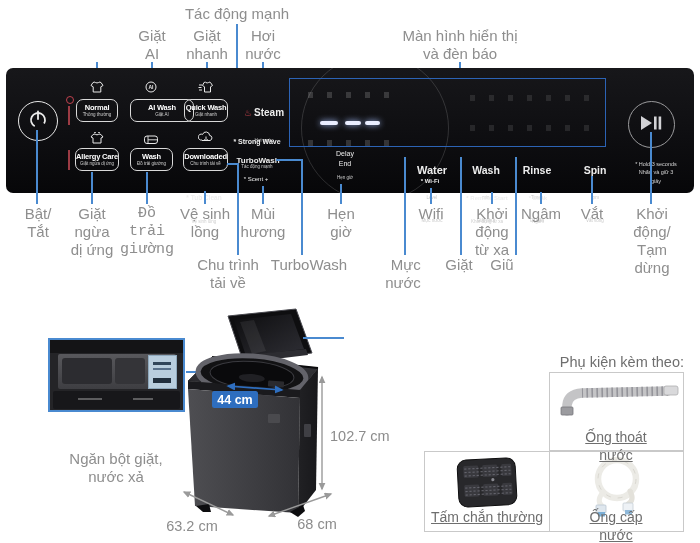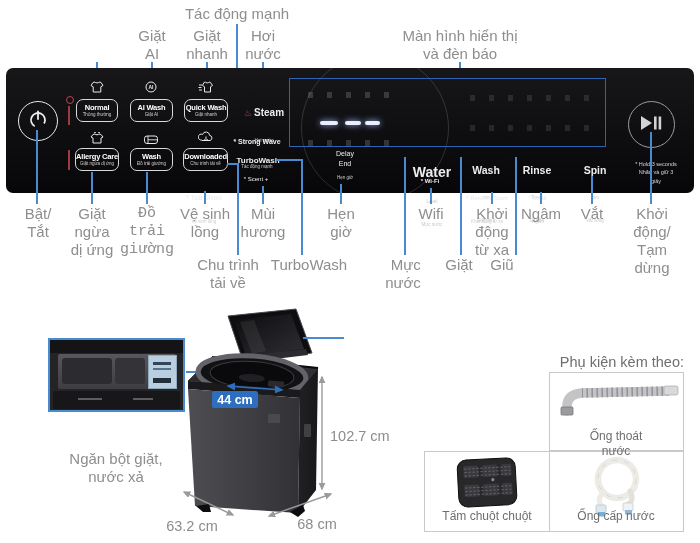--- a/index.html
+++ b/index.html
@@ -27,22 +27,22 @@
   .ico{position:absolute;transform:translateX(-50%);}
   .ptxt{position:absolute;transform:translateX(-50%);text-align:center;color:#ededed;white-space:pre-line;}
   .circbtn{position:absolute;border-radius:50%;box-sizing:border-box;display:flex;align-items:center;justify-content:center;}
   .ledseg{position:absolute;height:4px;border-radius:2px;background:#e9edff;box-shadow:0 0 6px rgba(170,195,255,.95);}
   .callout{position:absolute;border:1.5px solid #2c63b5;}
   .redline{position:absolute;width:2px;background:#9c3b44;}
   
   .drawerbox{position:absolute;left:48px;top:338px;width:137px;height:74px;border:2px solid #4a8ad0;
              background:#242427;overflow:hidden;box-sizing:border-box;}
   .accbox{position:absolute;border:1px solid #c9c9c9;box-sizing:border-box;}
-  .cap{position:absolute;transform:translateX(-50%);text-align:center;color:#6e6e6e;font-size:12px;
-       line-height:1.25;white-space:pre-line;}
+  .cap{position:absolute;transform:translateX(-50%);text-align:center;color:#6e6e6e;font-size:14px;
+       line-height:1.25;white-space:pre-line;text-decoration:underline;}
   svg text{font-family:"Liberation Sans",sans-serif;}
 </style>
 </head>
 <body>
 
 <div class="canvas">
 
   <div class="lbl" style="left:237px;top:5px;">Tác động mạnh</div>
   <div class="lbl" style="left:152px;top:27px;">Giặt
 AI</div>
@@ -115,21 +115,21 @@
     <svg width="16" height="13" viewBox="0 0 16 13">
         <path d="M4,9 a3,3 0 1 1 0.6,-5.6 a3.6,3.6 0 0 1 7,1 a2.6,2.6 0 0 1 0.4,5.1 h-8" fill="none" stroke="#e8e8e8" stroke-width="1"></path>
         <path d="M8,5.5 v4.5 M6.3,8.3 L8,10 L9.7,8.3" fill="none" stroke="#e8e8e8" stroke-width="1"></path>
       </svg>
   </span>
 
   <div class="pbtn" style="left:76px;top:99px;width:42px;">
     <span class="t">Normal</span>
     <span class="s">Thông thường</span>
   </div>
-  <div class="pbtn" style="left:130px;top:99px;width:43px;">
+  <div class="pbtn" style="left:130px;top:99px;width:64px;">
     <span class="t">AI Wash</span>
     <span class="s">Giặt AI</span>
   </div>
   <div class="pbtn" style="left:184px;top:99px;width:44px;">
     <span class="t">Quick Wash</span>
     <span class="s">Giặt nhanh</span>
   </div>
   <div class="pbtn" style="left:75px;top:148px;width:44px;">
     <span class="t">Allergy Care</span>
     <span class="s">Giặt ngừa dị ứng</span>
@@ -166,21 +166,21 @@
 
   <div class="ledseg" style="left:320px;top:121px;width:18px;"></div>
   <div class="ledseg" style="left:345px;top:121px;width:16px;"></div>
   <div class="ledseg" style="left:365px;top:121px;width:15px;"></div>
 
   <div class="ptxt" style="left:345px;top:149px;font-size:7px;line-height:1.4;">Delay
 End</div>
   <div class="ptxt" style="left:345px;top:175px;font-size:4.5px;color:#cfcfcf;">Hẹn giờ</div>
 
   <div class="ptxt" style="left:432px;top:146px;">
-    <div style="font-size:14px;font-weight:bold;">Water</div>
+    <div style="font-size:11px;font-weight:bold;">Water</div>
     <div style="font-size:4.5px;color:#c9c9c9;margin-top:1px;">Level</div>
     <div style="font-size:4.5px;color:#c9c9c9;">Mực nước</div>
   </div>
   <div class="ptxt" style="left:486px;top:146px;">
     <div style="font-size:10.5px;font-weight:bold;">Wash</div>
     <div style="font-size:4.5px;color:#c9c9c9;margin-top:1px;">min</div>
     <div style="font-size:4.5px;color:#c9c9c9;">Giặt phút</div>
   </div>
   <div class="ptxt" style="left:537px;top:146px;">
     <div style="font-size:10.5px;font-weight:bold;">Rinse</div>
@@ -385,16 +385,16 @@
       <path d="M603,492 q-7,9 -1,14" fill="none" stroke="#ecebe6" stroke-width="5" stroke-linecap="round"></path>
       <path d="M630,491 q5,9 -2,13" fill="none" stroke="#e3e1da" stroke-width="5" stroke-linecap="round"></path>
       <rect x="596" y="505" width="10" height="8" rx="1" fill="#dfe7ee" stroke="#b9c6d2" stroke-width="0.8"></rect>
       <rect x="623" y="503" width="10" height="8" rx="1" fill="#eef2f6" stroke="#c5ced6" stroke-width="0.8"></rect>
       <rect x="598" y="512" width="7" height="4.5" fill="#79aed6"></rect>
       <rect x="625" y="510" width="7" height="4.5" fill="#8fb9da"></rect>
     </g>
   </svg>
 
   <div class="cap" style="left:616px;top:429px;">Ống thoát nước</div>
-  <div class="cap" style="left:487px;top:509px;">Tấm chuột chuột</div>
+  <div class="cap" style="left:487px;top:509px;">Tấm chắn thường</div>
   <div class="cap" style="left:616px;top:509px;">Ống cấp nước</div>
 
 </div>
 
 </body></html>

